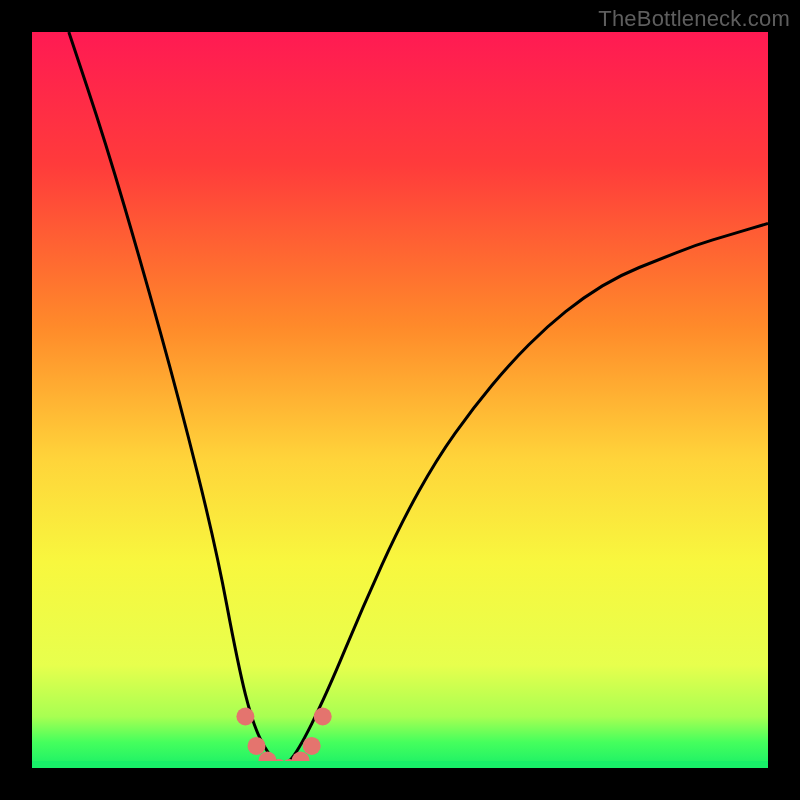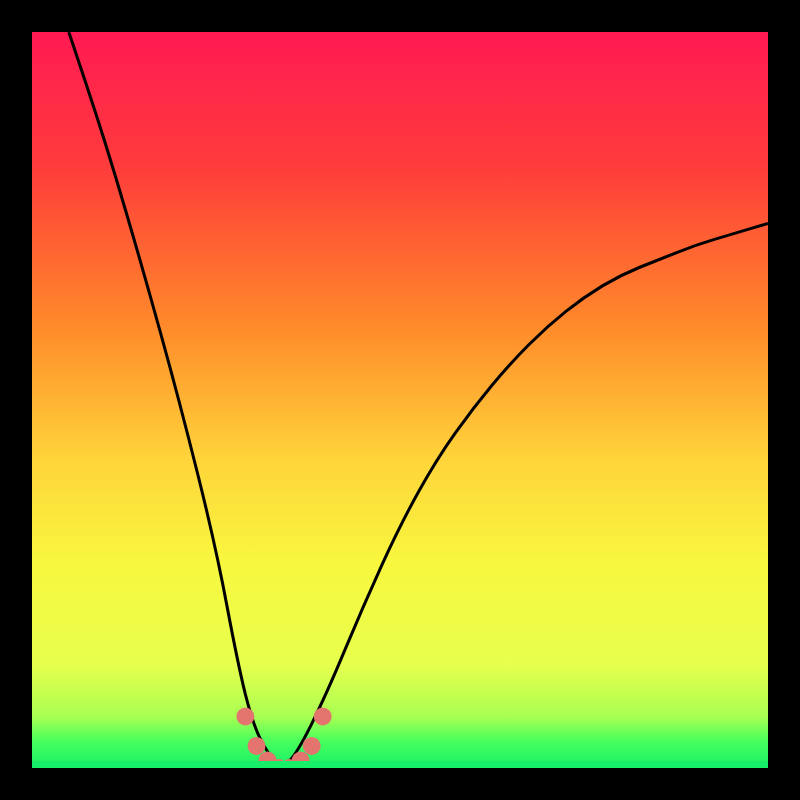--- a/index.html
+++ b/index.html
@@ -49,20 +49,21 @@
     font-weight: 500;
     color: #5e5e5e;
     letter-spacing: 0.2px;
     user-select: none;
   }
 </style>
 </head>
 <body>
 
 <div class="frame">
+  <div class="watermark">TheBottleneck.com</div>
   <div class="plot-area">
     <svg class="gradient" viewBox="0 0 736 736" preserveAspectRatio="none">
       <defs>
         <linearGradient id="bg-grad" x1="0" y1="0" x2="0" y2="1">
             <stop offset="0.00%" stop-color="#ff1a53"></stop>
             <stop offset="18.00%" stop-color="#ff3b3b"></stop>
             <stop offset="40.00%" stop-color="#ff8a2a"></stop>
             <stop offset="58.00%" stop-color="#ffd43a"></stop>
             <stop offset="72.00%" stop-color="#f8f73e"></stop>
             <stop offset="86.00%" stop-color="#e7ff4d"></stop>

